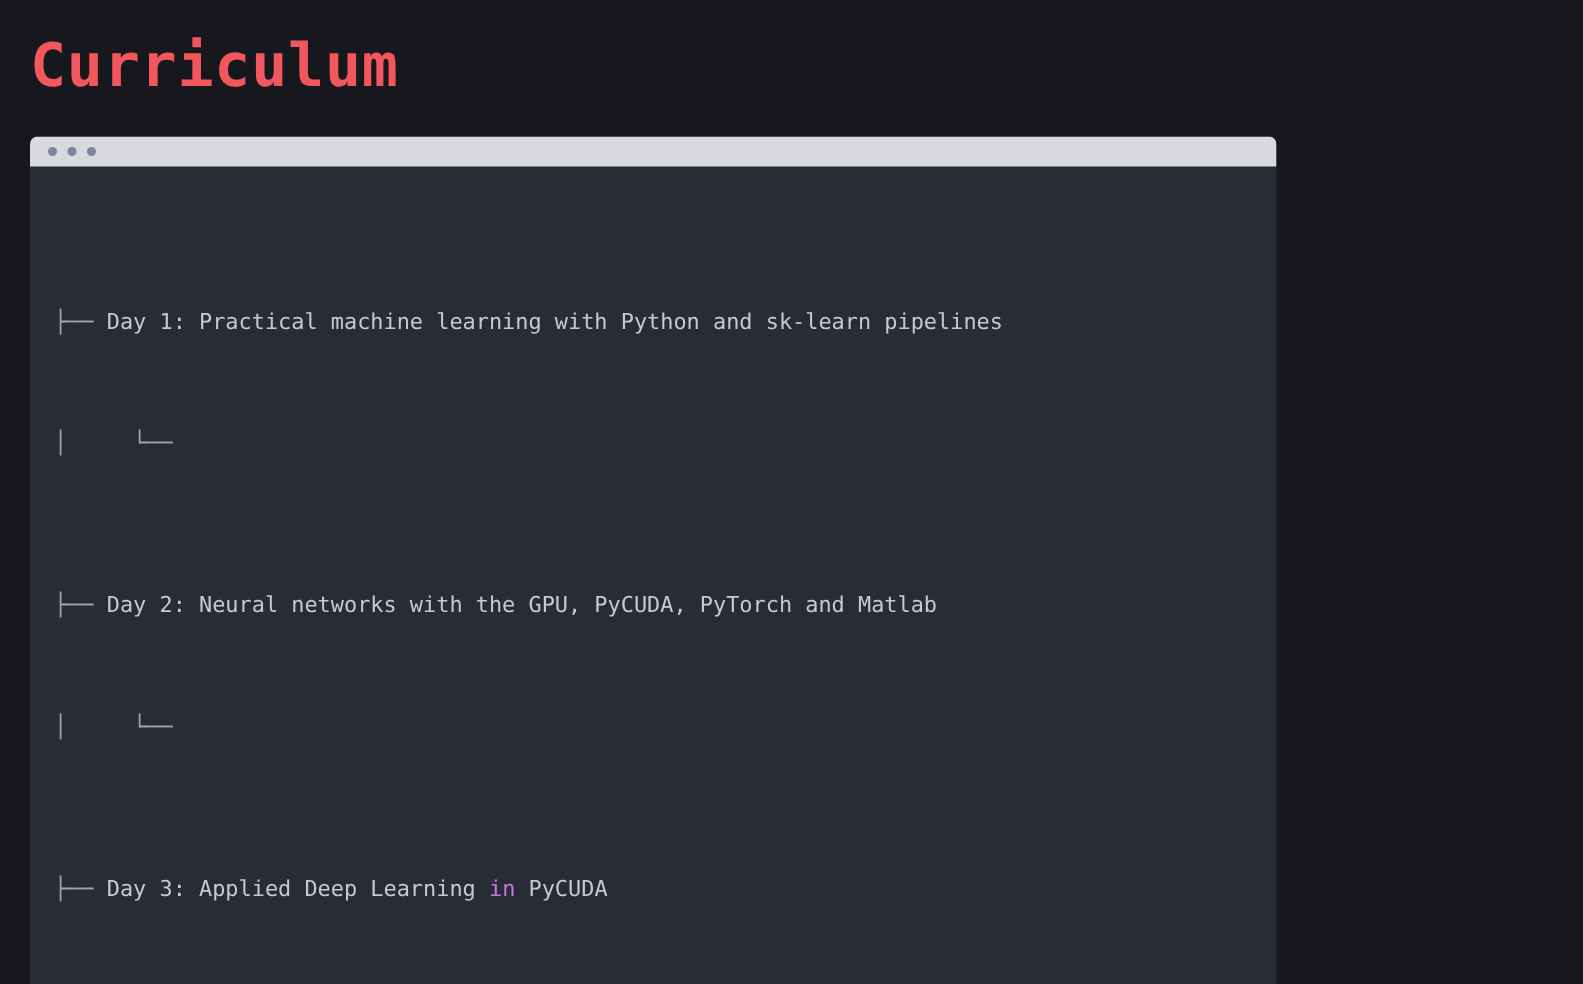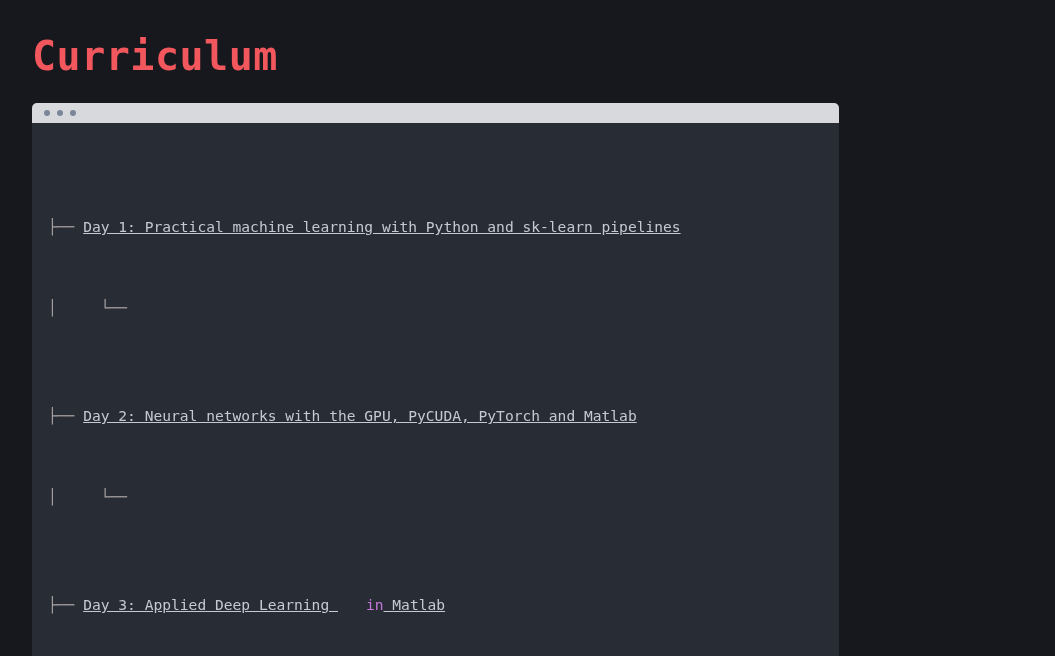--- a/index.html
+++ b/index.html
@@ -11,21 +11,21 @@
     width: 1055px;
     height: 656px;
     overflow: hidden;
     font-family: "DejaVu Sans Mono", monospace;
     color: #c8ccd4;
   }
   .page {
     width: 871px;
     height: 656px;
     box-sizing: border-box;
-    padding: 16px;
+    padding: 4px;
     position: relative;
   }
   .page-title {
     font-family: "DejaVu Sans Mono", monospace;
     font-size: 40px;
     font-weight: bold;
     color: #f1575c;
     margin: 0;
     padding: 14px 0 0 16px;
     letter-spacing: 0.5px;
@@ -60,22 +60,22 @@
     white-space: pre;
     font-family: "DejaVu Sans Mono", monospace;
   }
   .block-1 .block-body { padding: 9px 0 14px 0; }
   .ln {
     padding: 0 16px;
     white-space: pre;
     color: #c0c5ce;
   }
   .tree { color: #a9a2a2; }
-  .kw { color: #c678dd; margin-left: 28px; }
-  .txt { color: #c5c9d2; text-decoration: underline; }
+  .kw { color: #c678dd; }
+  .txt { color: #c5c9d2; }
 </style>
 </head>
 <body>
 
 <div class="page">
 
   <h1 class="page-title">Curriculum</h1>
 
   <div class="codeblock block-1">
     <div class="block-header">
@@ -84,21 +84,21 @@
       <span class="dot"></span>
     </div>
     <div class="block-body">
 
       <div class="ln"><span class="tree">├── </span><span class="txt">Day 1: Practical machine learning with Python and sk-learn pipelines</span></div>
       <div class="ln"><span class="tree">│     └──</span></div>
 
       <div class="ln"><span class="tree">├── </span><span class="txt">Day 2: Neural networks with the GPU, PyCUDA, PyTorch and Matlab</span></div>
       <div class="ln"><span class="tree">│     └──</span></div>
 
-      <div class="ln"><span class="tree">├── </span><span class="txt">Day 3: Applied Deep Learning </span><span class="kw">in</span><span class="txt"> Matlab</span></div>
+      <div class="ln"><span class="tree">├── </span><span class="txt">Day 3: Applied Deep Learning </span><span class="kw">in</span><span class="txt"> PyCUDA</span></div>
       
 
       
       
 
       
       
 
       
 

